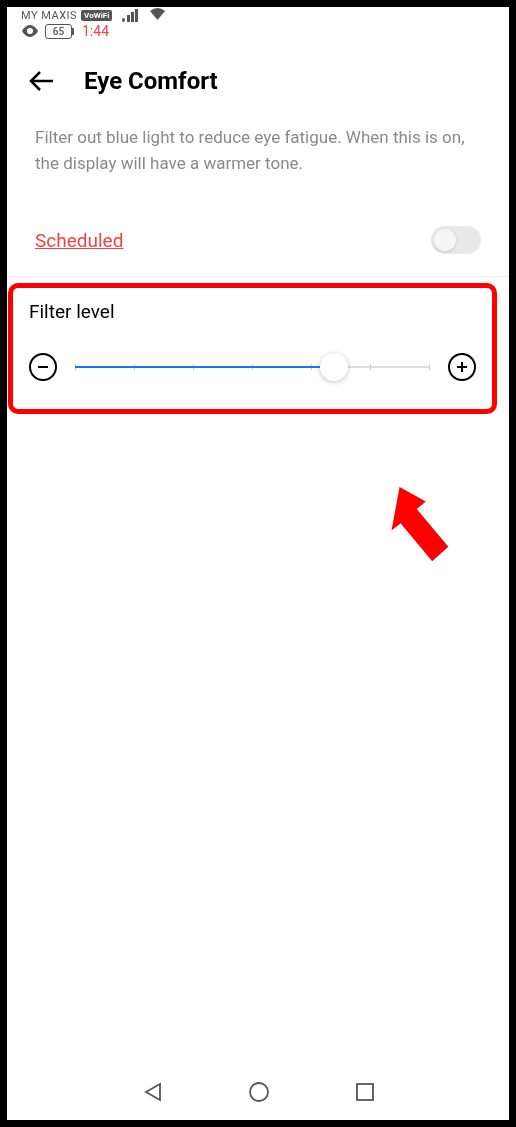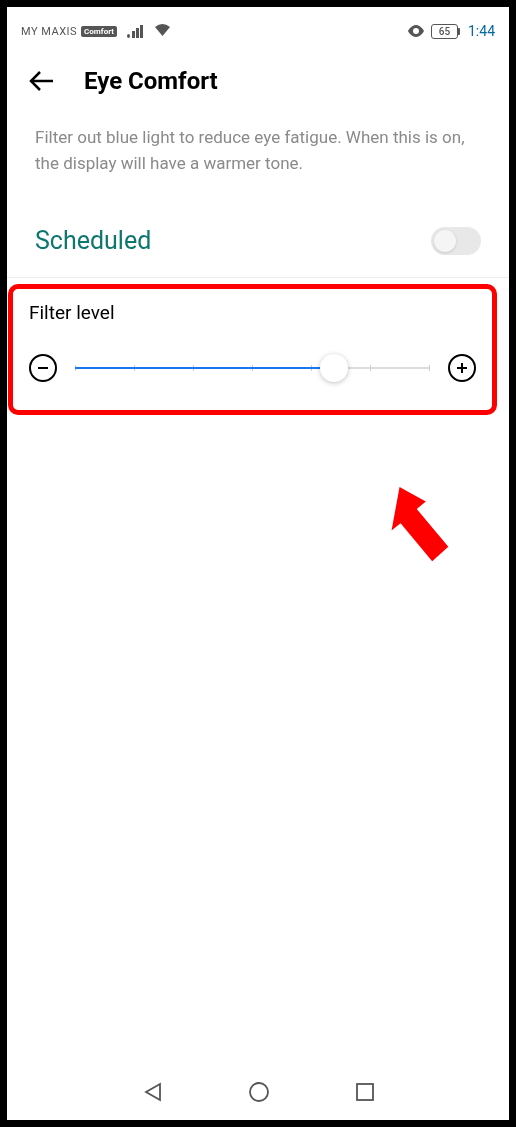--- a/index.html
+++ b/index.html
@@ -20,24 +20,25 @@
       left: 7px;
       right: 7px;
       bottom: 7px;
       background: #fff;
       overflow: hidden;
     }
     .status-bar {
       height: 32px;
       display: flex;
       justify-content: space-between;
-      align-items: flex-end;
+      align-items: flex-start;
       padding: 0 14px;
       font-size: 13px;
       color: #555;
+      flex-direction: column;
     }
     .status-left {
       display: flex;
       align-items: center;
       gap: 4px;
     }
     .carrier-name {
       font-size: 11px;
       letter-spacing: 0.5px;
     }
@@ -101,21 +102,21 @@
       color: #555;
     }
     .battery-tip {
       width: 2px;
       height: 7px;
       background: #555;
       border-radius: 0 1px 1px 0;
     }
     .clock {
       font-size: 14px;
-      color: #0369a1;
+      color: #ef4444;
       margin-left: 2px;
     }
     .header {
       display: flex;
       align-items: center;
       padding: 28px 20px 20px 20px;
       gap: 29px;
     }
     .back-arrow {
       display: flex;
@@ -133,22 +134,23 @@
       line-height: 1.5;
     }
     .setting-row {
       display: flex;
       justify-content: space-between;
       align-items: center;
       padding: 22px 28px;
       border-bottom: 1px solid #eee;
     }
     .setting-label {
-      font-size: 25px;
-      color: #0f766e;
+      font-size: 19px;
+      color: #ef4444;
+      text-decoration: underline;
     }
     .toggle {
       width: 50px;
       height: 28px;
       border-radius: 14px;
       position: relative;
       cursor: pointer;
     }
     .toggle.off {
       background: #e8e8e8;
@@ -268,21 +270,21 @@
     }
   </style>
 </head>
 <body>
 
 <div class="phone-frame">
 
   <div class="status-bar">
     <div class="status-left">
       <span class="carrier-name">MY MAXIS</span>
-      <span class="vowifi-badge">Comfort</span>
+      <span class="vowifi-badge">VoWiFi</span>
       <div class="signal-bars">
         <span class="signal-dot"></span>
         <span></span>
           <span></span>
           <span></span>
           <span></span>
       </div>
       <span class="wifi-icon">
         <svg width="17" height="13" viewBox="0 0 17 13">
             <path d="M8.5 13 L1 4 Q8.5 -2 16 4 Z" fill="#555"></path>

